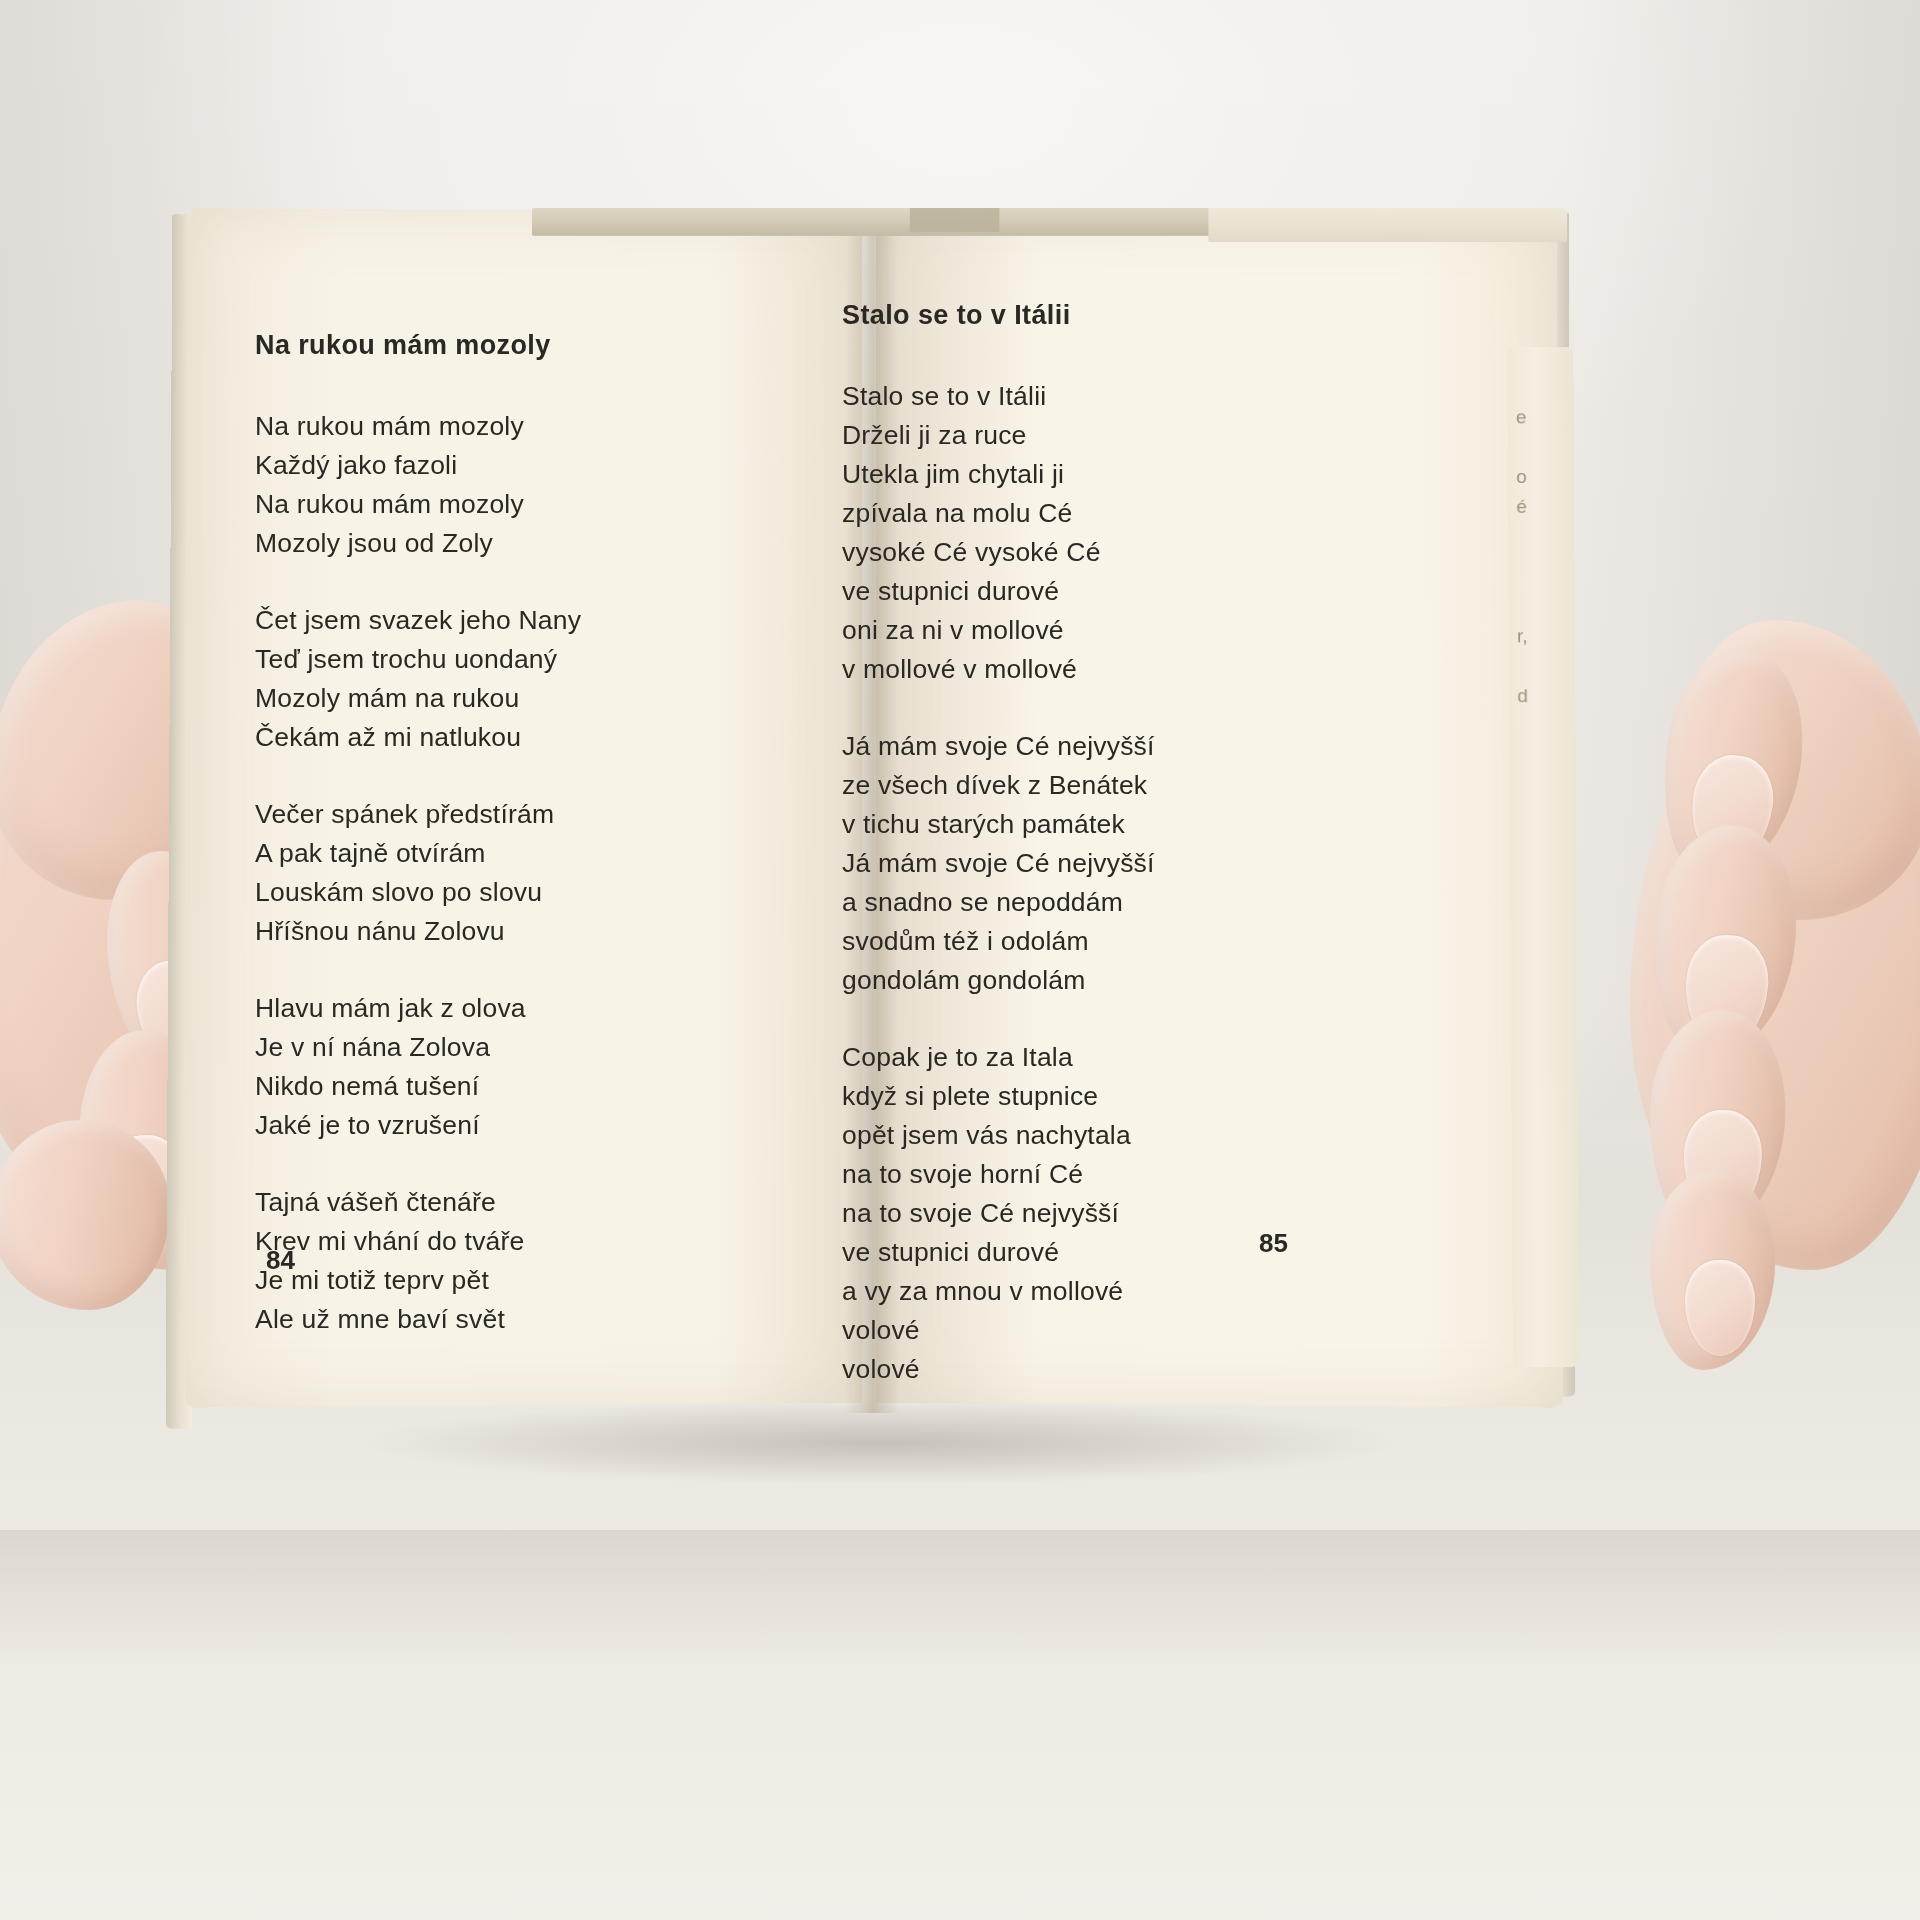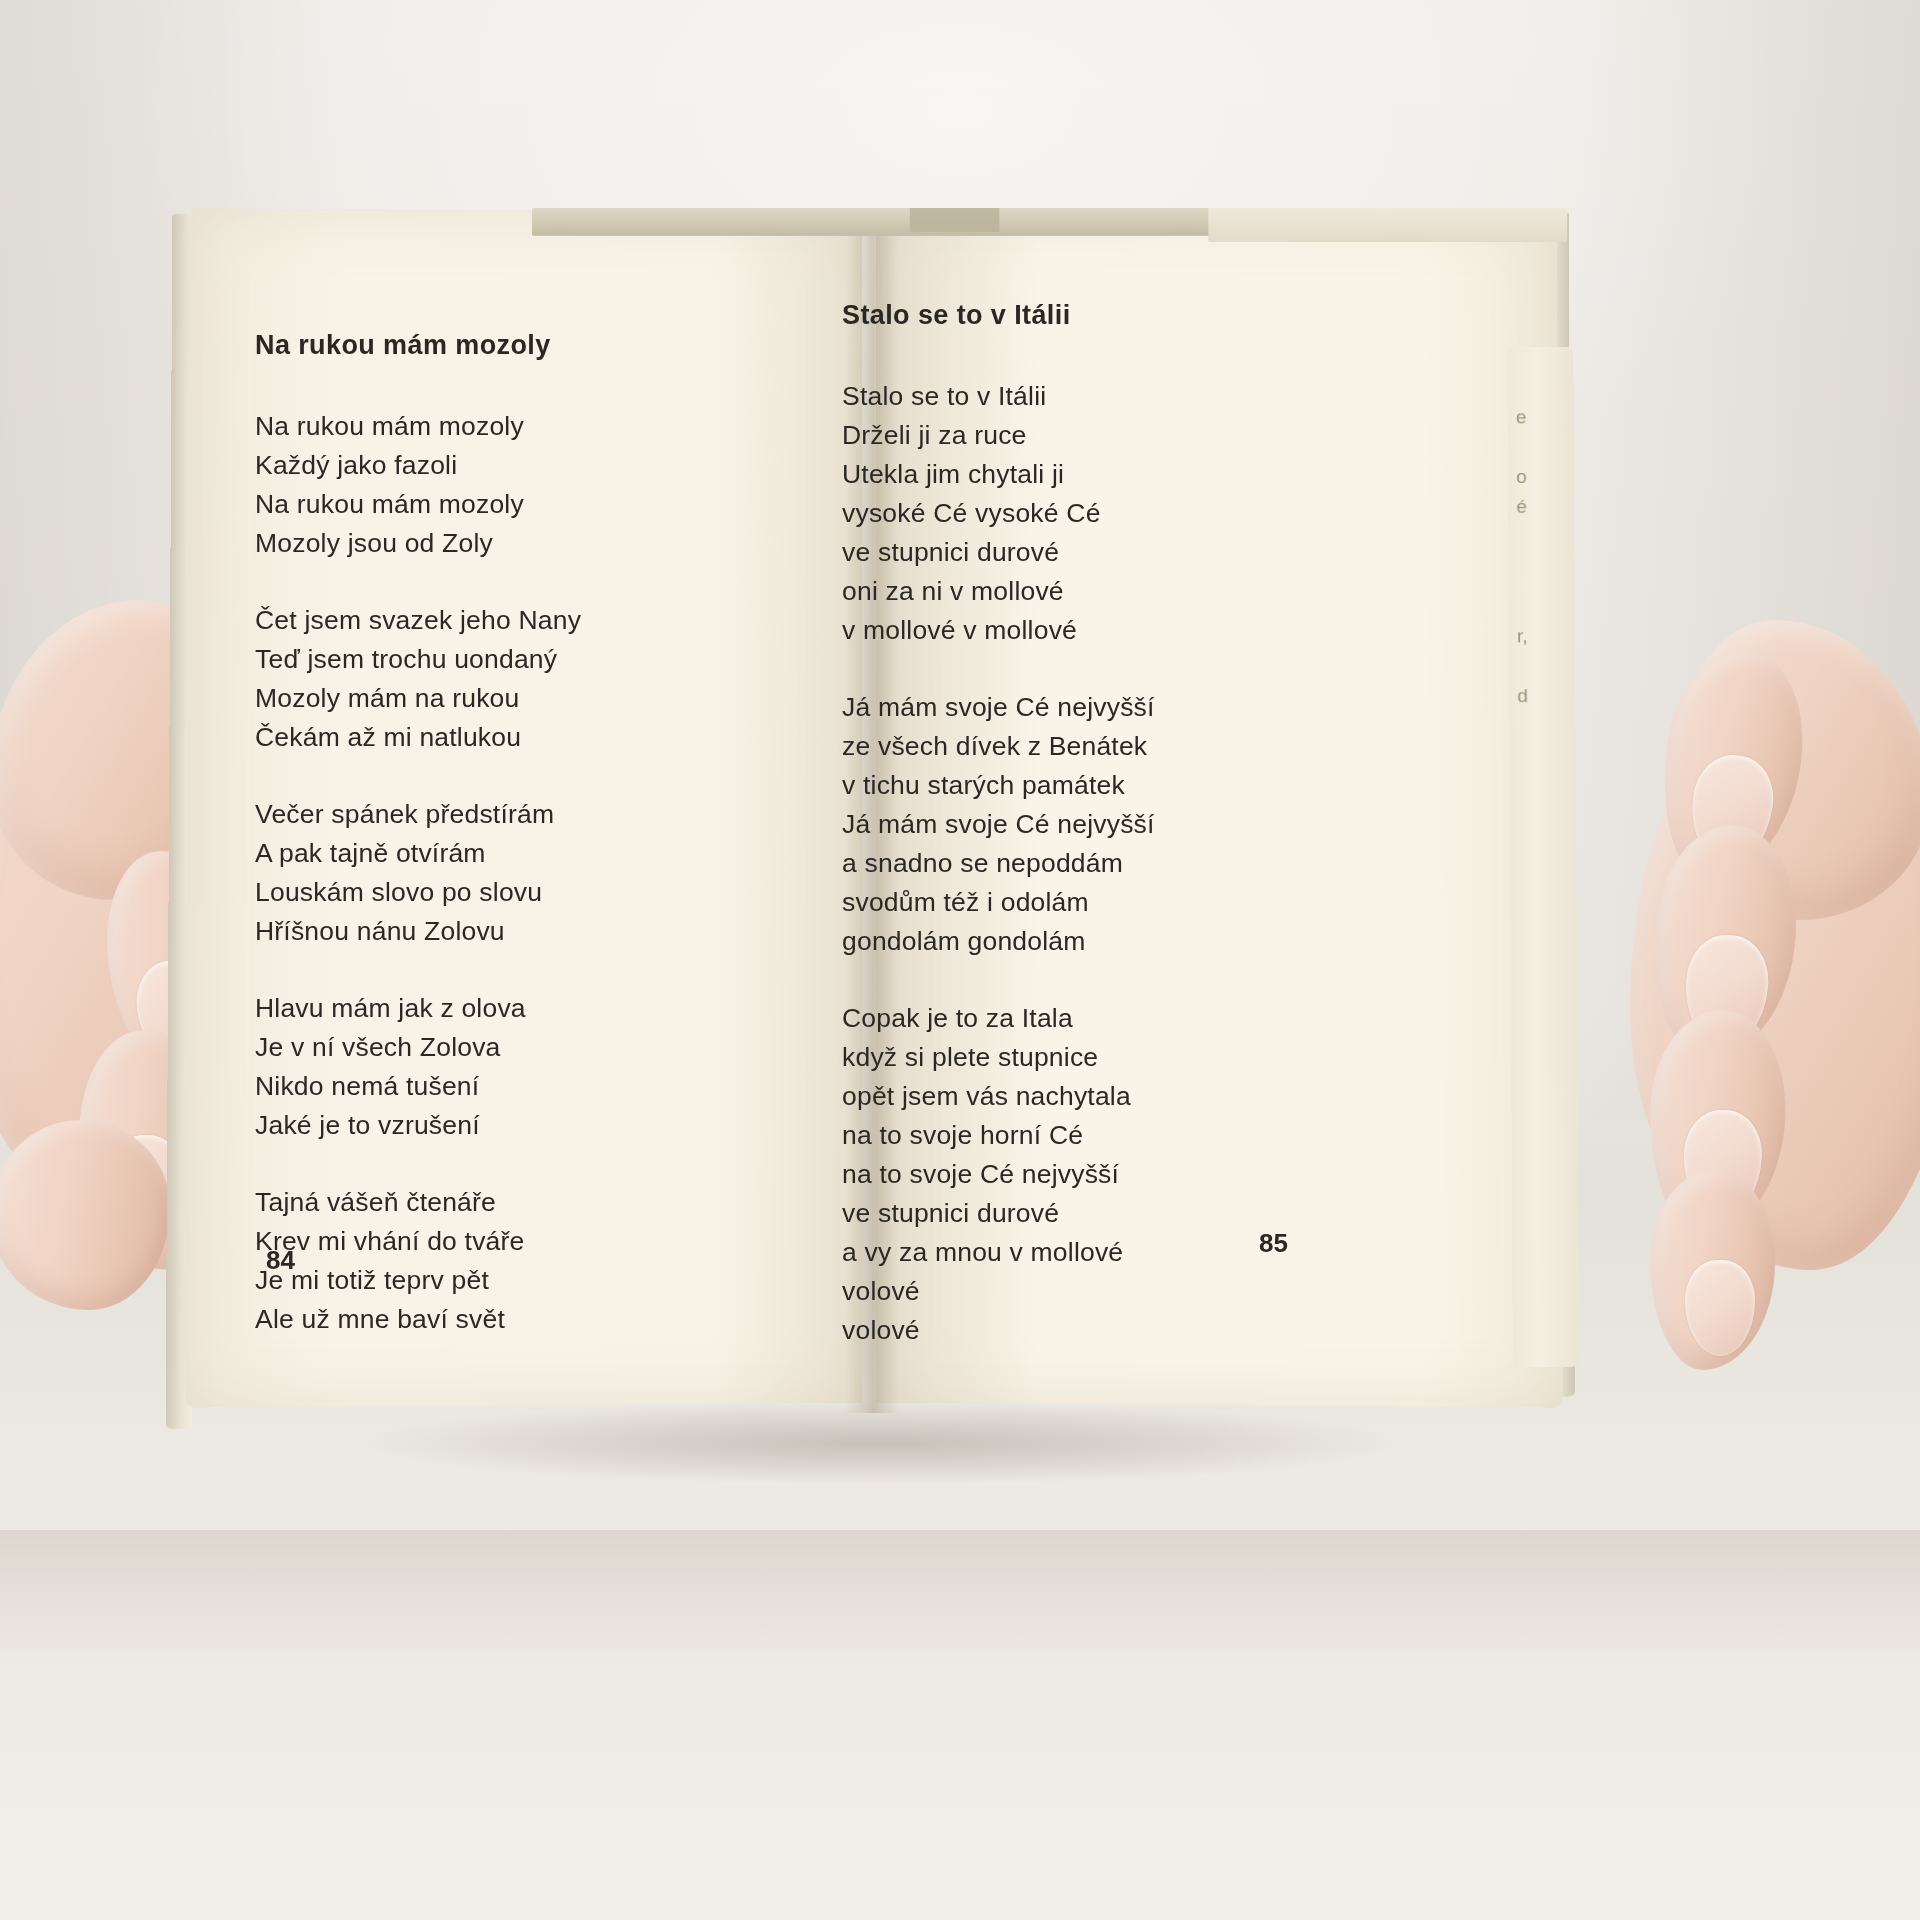--- a/index.html
+++ b/index.html
@@ -314,40 +314,41 @@
 
     <div class="stanza">
       <div class="line">Večer spánek předstírám</div>
       <div class="line">A pak tajně otvírám</div>
       <div class="line">Louskám slovo po slovu</div>
       <div class="line">Hříšnou nánu Zolovu</div>
     </div>
 
     <div class="stanza">
       <div class="line">Hlavu mám jak z olova</div>
-      <div class="line">Je v ní všech Zolova</div>
+      <div class="line">Je v ní nána Zolova</div>
       <div class="line">Nikdo nemá tušení</div>
       <div class="line">Jaké je to vzrušení</div>
     </div>
 
     <div class="stanza">
       <div class="line">Tajná vášeň čtenáře</div>
       <div class="line">Krev mi vhání do tváře</div>
       <div class="line">Je mi totiž teprv pět</div>
       <div class="line">Ale už mne baví svět</div>
     </div>
   </div>
 
   <div class="text-col col-right">
     <div class="poem-title">Stalo se to v Itálii</div>
 
     <div class="stanza">
       <div class="line">Stalo se to v Itálii</div>
       <div class="line">Drželi ji za ruce</div>
       <div class="line">Utekla jim chytali ji</div>
+      <div class="line">zpívala na molu Cé</div>
       <div class="line">vysoké Cé vysoké Cé</div>
       <div class="line">ve stupnici durové</div>
       <div class="line">oni za ni v mollové</div>
       <div class="line">v mollové v mollové</div>
     </div>
 
     <div class="stanza">
       <div class="line">Já mám svoje Cé nejvyšší</div>
       <div class="line">ze všech dívek z Benátek</div>
       <div class="line">v tichu starých památek</div>

